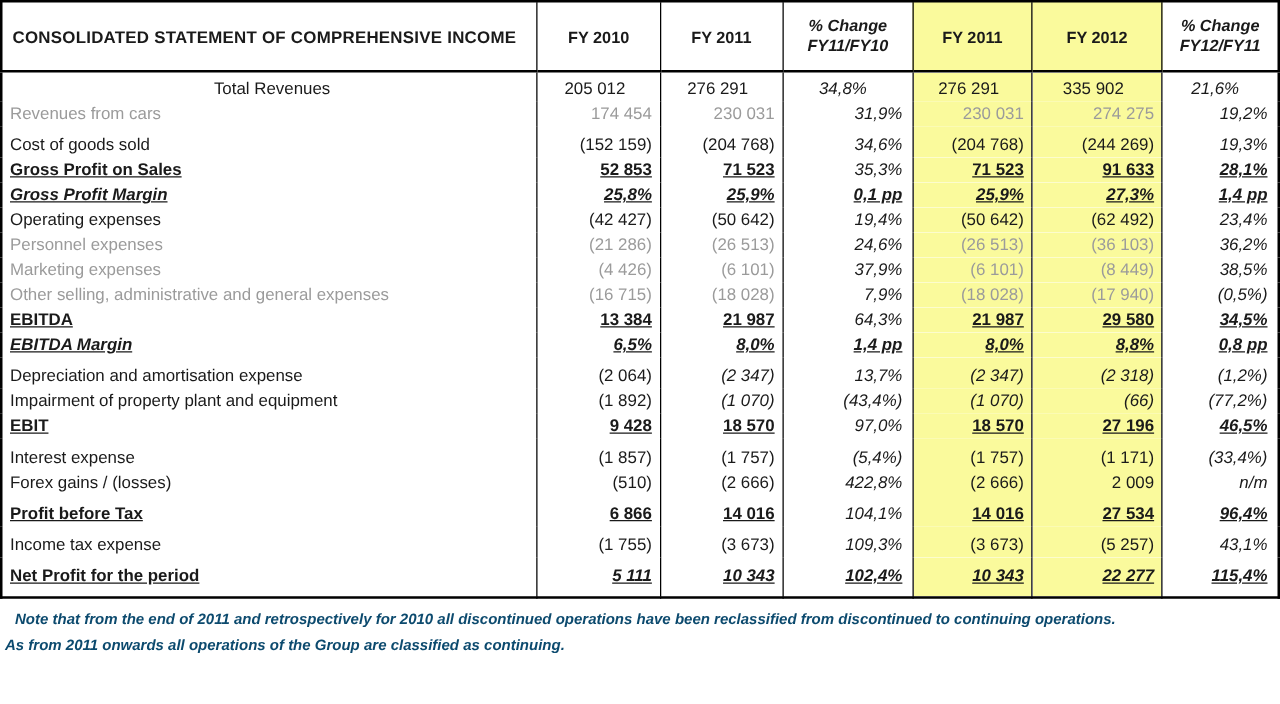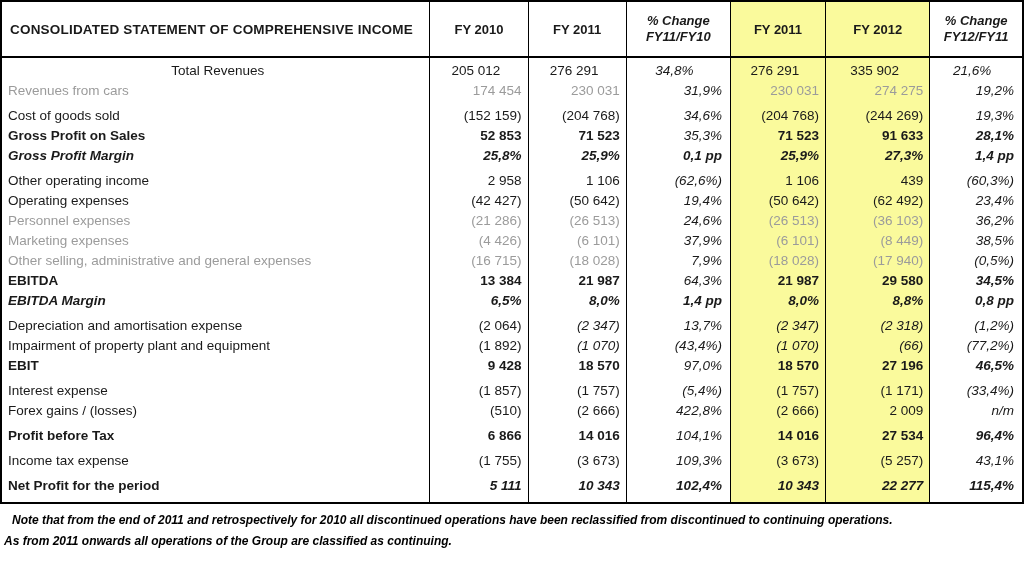--- a/index.html
+++ b/index.html
@@ -46,27 +46,27 @@
     font-size:13.5px;white-space:nowrap;overflow:hidden;
   }
   tbody td.label-cell{border-left:none;padding:0 2px 0 6px;text-align:left;}
   tbody td.num{text-align:right;}
   tbody td.chg{padding-right:8px;font-style:italic;}
   tbody tr.gap td{padding-top:5px;height:25px;}
   tbody tr.first td{padding-top:3px;text-align:center;}
   tbody tr.last td{padding-bottom:6px;}
   td.ind{padding-left:22px;}
   .it{font-style:italic;}
-  .bd{font-weight:bold;}
+  .bd{font-weight:bold;text-decoration:underline;}
   .gy{color:var(--grey);}
 
   .notes{padding:9px 4px 0 4px;}
   .note{
     margin:0 0 7px 0;font-size:12px;font-weight:bold;font-style:italic;
-    color:#000000;line-height:14px;
+    color:#0c4a6e;line-height:14px;
   }
   .note.n1{padding-left:8px;}
 </style>
 </head>
 <body>
 
 <div class="page">
   <table class="fin-table">
     <colgroup>
       <col class="c-label">
@@ -129,29 +129,20 @@
   </tr>
         <tr>
     <td class="label-cell ind bd it">Gross Profit Margin</td>
     <td class="num bd it">25,8%</td>
     <td class="num bd it">25,9%</td>
     <td class="num chg bd it">0,1 pp</td>
     <td class="num hl bd it">25,9%</td>
     <td class="num hl bd it">27,3%</td>
     <td class="num chg bd it">1,4 pp</td>
   </tr>
-        <tr class="gap">
-    <td class="label-cell">Other operating income</td>
-    <td class="num">2 958</td>
-    <td class="num">1 106</td>
-    <td class="num chg it">(62,6%)</td>
-    <td class="num hl">1 106</td>
-    <td class="num hl">439</td>
-    <td class="num chg it">(60,3%)</td>
-  </tr>
         <tr>
     <td class="label-cell">Operating expenses</td>
     <td class="num">(42 427)</td>
     <td class="num">(50 642)</td>
     <td class="num chg it">19,4%</td>
     <td class="num hl">(50 642)</td>
     <td class="num hl">(62 492)</td>
     <td class="num chg it">23,4%</td>
   </tr>
         <tr>

